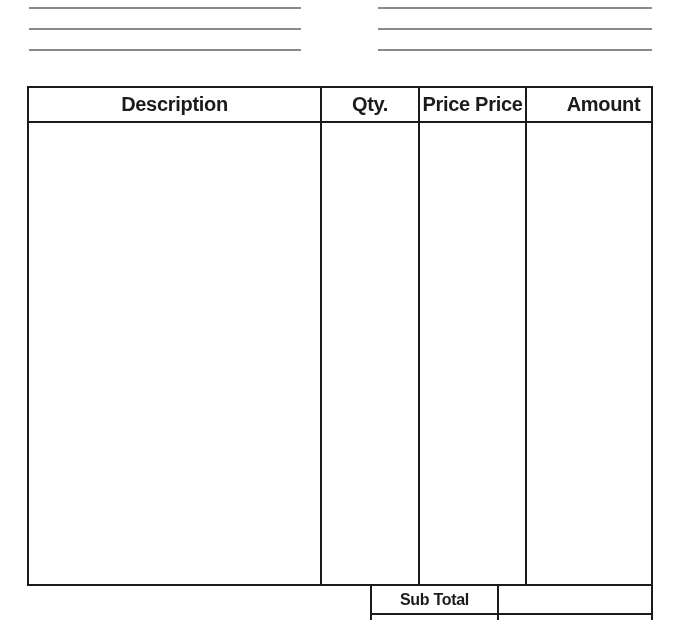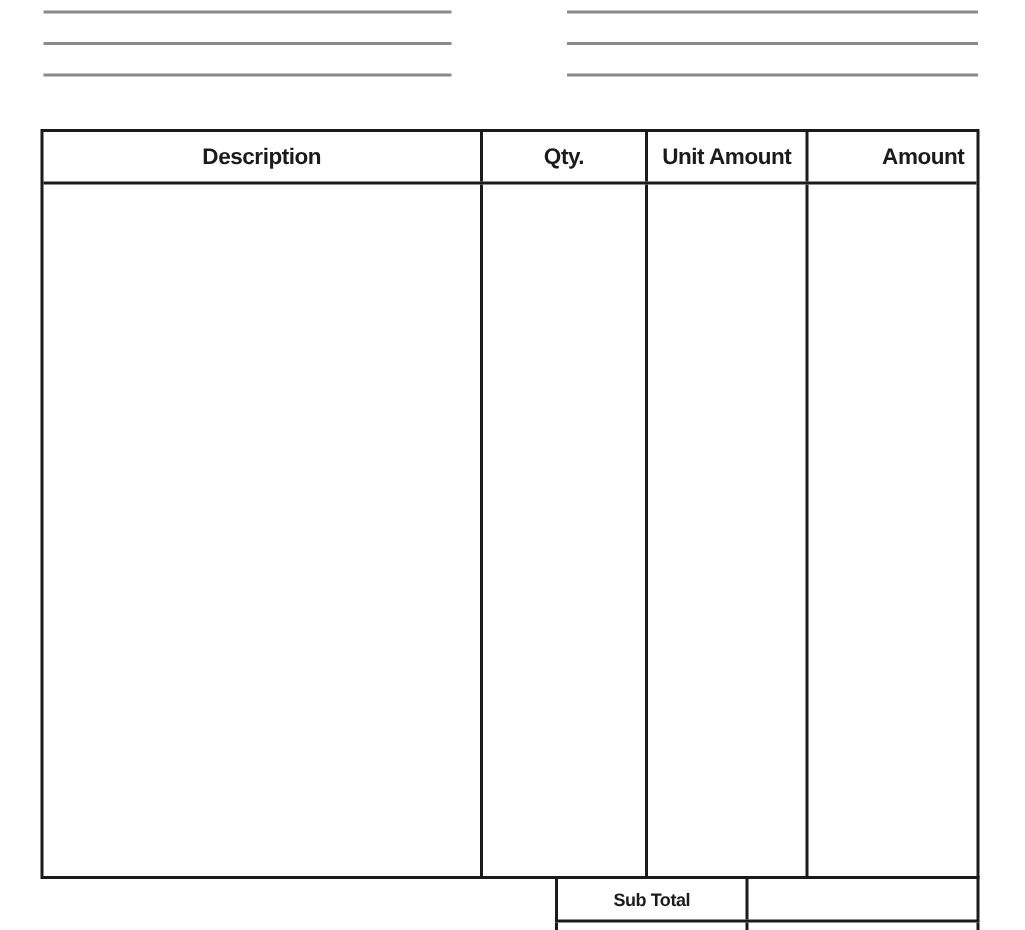--- a/index.html
+++ b/index.html
@@ -42,25 +42,25 @@
     border-bottom: 2px solid #1b1b1b;
     flex: 0 0 auto;
   }
   .body-row { display: flex; flex: 1 1 auto; }
   .cell {
     display: flex;
     align-items: center;
     justify-content: center;
   }
   .col-desc  { width: 293px; border-right: 2px solid #1b1b1b; }
-  .col-qty   { width: 110px; border-right: 2px solid #1b1b1b; }
+  .col-qty   { width: 98px; border-right: 2px solid #1b1b1b; }
   .col-price { width: 107px; border-right: 2px solid #1b1b1b; }
   .col-amt   { width: 110px; padding-left: 43px; }
   .head-label {
-    font-size: 15px;
+    font-size: 20px;
     font-weight: 700;
     letter-spacing: -0.3px;
     white-space: nowrap;
   }
 
   
   .totals {
     position: absolute;
     left: 370px;
     top: 584px;
@@ -74,21 +74,21 @@
     border-bottom: 2px solid #1b1b1b;
   }
   .totals-row.first { border-top: 2px solid #1b1b1b; }
   .totals-row.partial { height: 30px; }
   .totals-label {
     width: 127px;
     border-right: 2px solid #1b1b1b;
     display: flex;
     align-items: center;
     justify-content: center;
-    font-size: 12px;
+    font-size: 16px;
     font-weight: 700;
     letter-spacing: -0.3px;
     white-space: nowrap;
   }
   .totals-value {
     flex: 1;
     display: flex;
     align-items: center;
     justify-content: center;
     font-size: 16px;
@@ -107,21 +107,21 @@
 
 <div class="items-table">
   <div class="header-row">
     <div class="cell col-desc">
       <span class="head-label">Description</span>
     </div>
     <div class="cell col-qty">
       <span class="head-label">Qty.</span>
     </div>
     <div class="cell col-price">
-      <span class="head-label">Unit Amount</span>
+      <span class="head-label">Price Price</span>
     </div>
     <div class="cell col-amt">
       <span class="head-label">Amount</span>
     </div>
   </div>
   <div class="body-row">
     <div class="cell col-desc"></div>
     <div class="cell col-qty"></div>
     <div class="cell col-price"></div>
     <div class="cell col-amt"></div>

